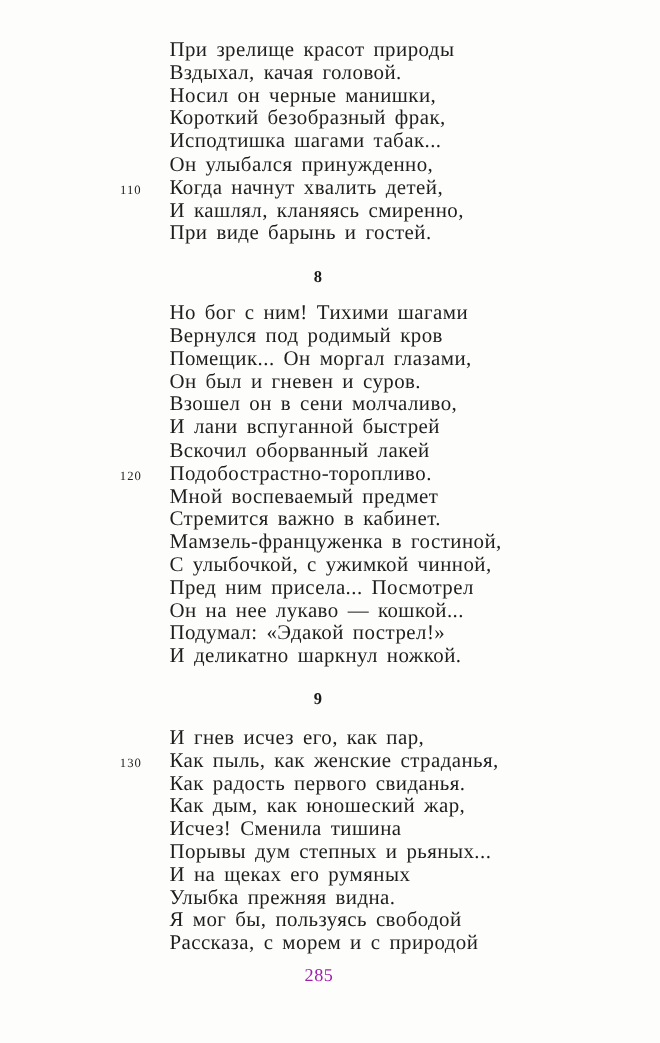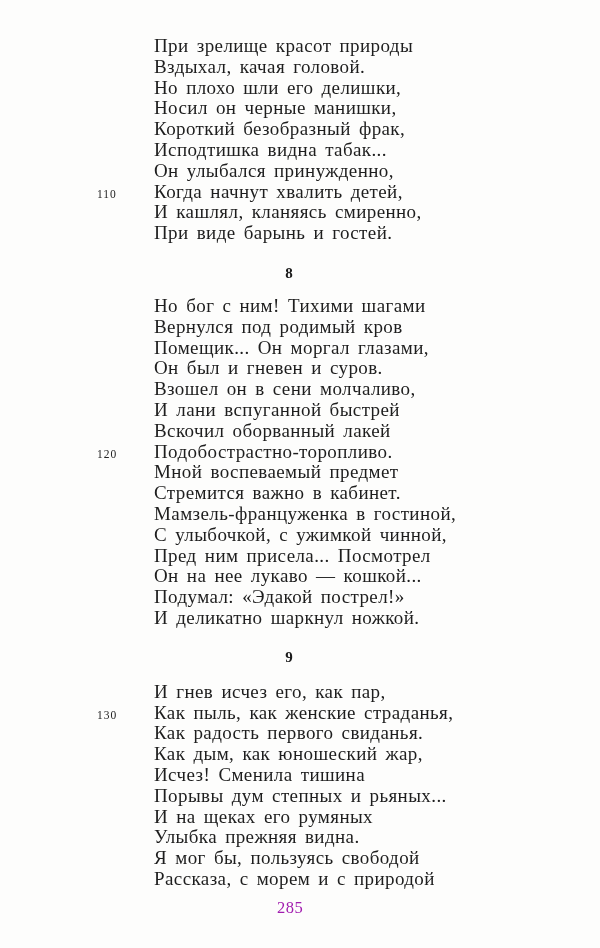--- a/index.html
+++ b/index.html
@@ -24,21 +24,21 @@
     letter-spacing: 0.4px;
     word-spacing: 3px;
     white-space: nowrap;
   }
   .lineno {
     position: absolute;
     right: 100%;
     margin-right: 13px;
     top: 6px;
     width: 44px;
-    text-align: left;
+    text-align: center;
     font-size: 11.5px;
     line-height: 12px;
     letter-spacing: 1px;
     color: #222;
   }
   .stanza-head {
     width: 270px;
     text-align: center;
     font-size: 15px;
     line-height: 15px;
@@ -61,24 +61,23 @@
 </style>
 </head>
 <body>
 
 <div class="page">
   <div class="poem">
 
     <section class="stanza">
       <div class="line"><span>При зрелище красот природы</span></div>
       <div class="line"><span>Вздыхал, качая головой.</span></div>
-      <div class="line"><span>Но плохо шли его делишки,</span></div>
       <div class="line"><span>Носил он черные манишки,</span></div>
       <div class="line"><span>Короткий безобразный фрак,</span></div>
-      <div class="line"><span>Исподтишка видна табак...</span></div>
+      <div class="line"><span>Исподтишка шагами табак...</span></div>
       <div class="line"><span>Он улыбался принужденно,</span></div>
       <div class="line"><span class="lineno">110</span><span>Когда начнут хвалить детей,</span></div>
       <div class="line"><span>И кашлял, кланяясь смиренно,</span></div>
       <div class="line"><span>При виде барынь и гостей.</span></div>
     </section>
 
     <div class="stanza-head head-8">8</div>
 
     <section class="stanza stanza-8">
       <div class="line"><span>Но бог с ним! Тихими шагами</span></div>

